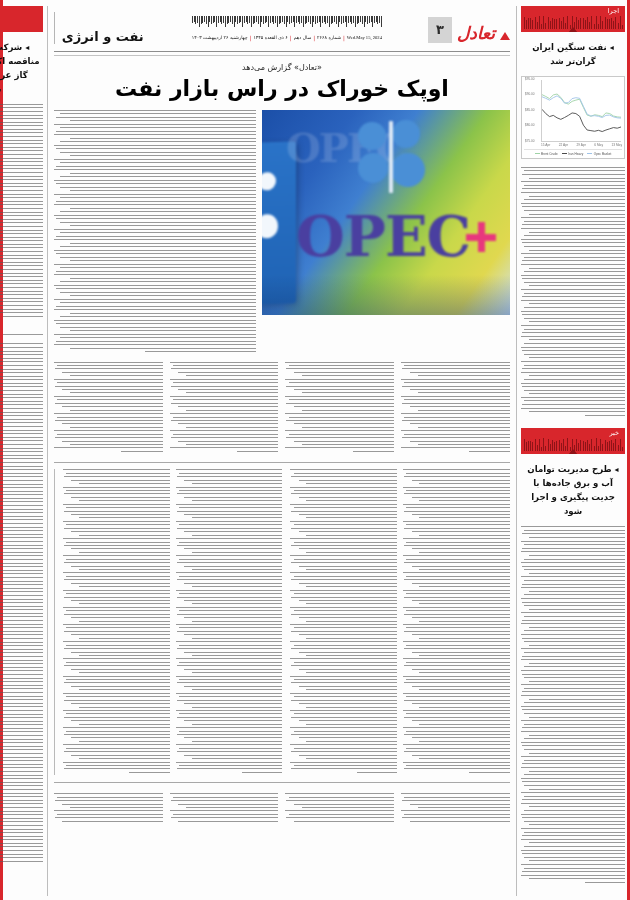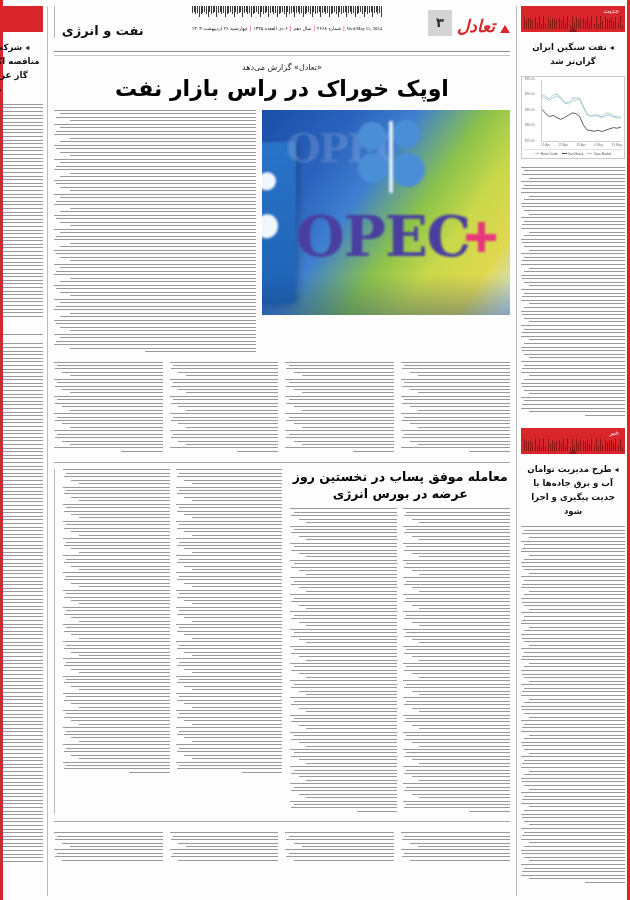--- a/index.html
+++ b/index.html
@@ -179,21 +179,21 @@
     padding: 0 6px;
     border-left: 1px solid #bdbdbd;
     border-right: 1px solid #bdbdbd;
     margin: 0 4px;
   }
 
   
   .masthead {
     display: flex;
     flex-direction: row-reverse;
-    align-items: flex-start;
+    align-items: center;
     height: 44px;
     gap: 40px;
   }
   .mast-section {
     font-size: 13px;
     font-weight: bold;
     color: #111;
     padding-top: 17px;
     padding-left: 7px;
     padding-right: 2px;
@@ -455,21 +455,21 @@
 <body>
 
 <div class="page">
 
   <div class="edge-bar l"></div>
   <div class="edge-bar r"></div>
 
   <aside class="side right">
 
     <div class="sec-flag">
-      <span class="sec-label">جدیت</span>
+      <span class="sec-label">اجرا</span>
       <div class="bars" id="bars-r1">
           <span style="height:4.0px"></span>
           <span style="height:12.9px"></span>
           <span style="height:6.3px"></span>
           <span style="height:12.3px"></span>
           <span style="height:8.4px"></span>
           <span style="height:11.2px"></span>
           <span style="height:10.3px"></span>
           <span style="height:9.6px"></span>
           <span style="height:11.7px"></span>
@@ -1161,21 +1161,20 @@
             <i class="s1"></i>
             <i class="last"></i>
           </div>
         </div>
       </div>
 
     <div class="thin-rule"></div>
 
     <div class="band2">
       <section class="lt">
-        <h2 class="sub-headline">معامله موفق پساب در نخستین روز عرضه در بورس انرژی</h2>
         <div class="cols2" id="cols2a">
             <div>
               <div class="lines">
                 <i class="s1"></i>
                 <i class="s2"></i>
                 <i class="s4"></i>
                 <i class="s3"></i>
                 <i class="s5"></i>
                 <i class="s1"></i>
                 <i class="s2"></i>

